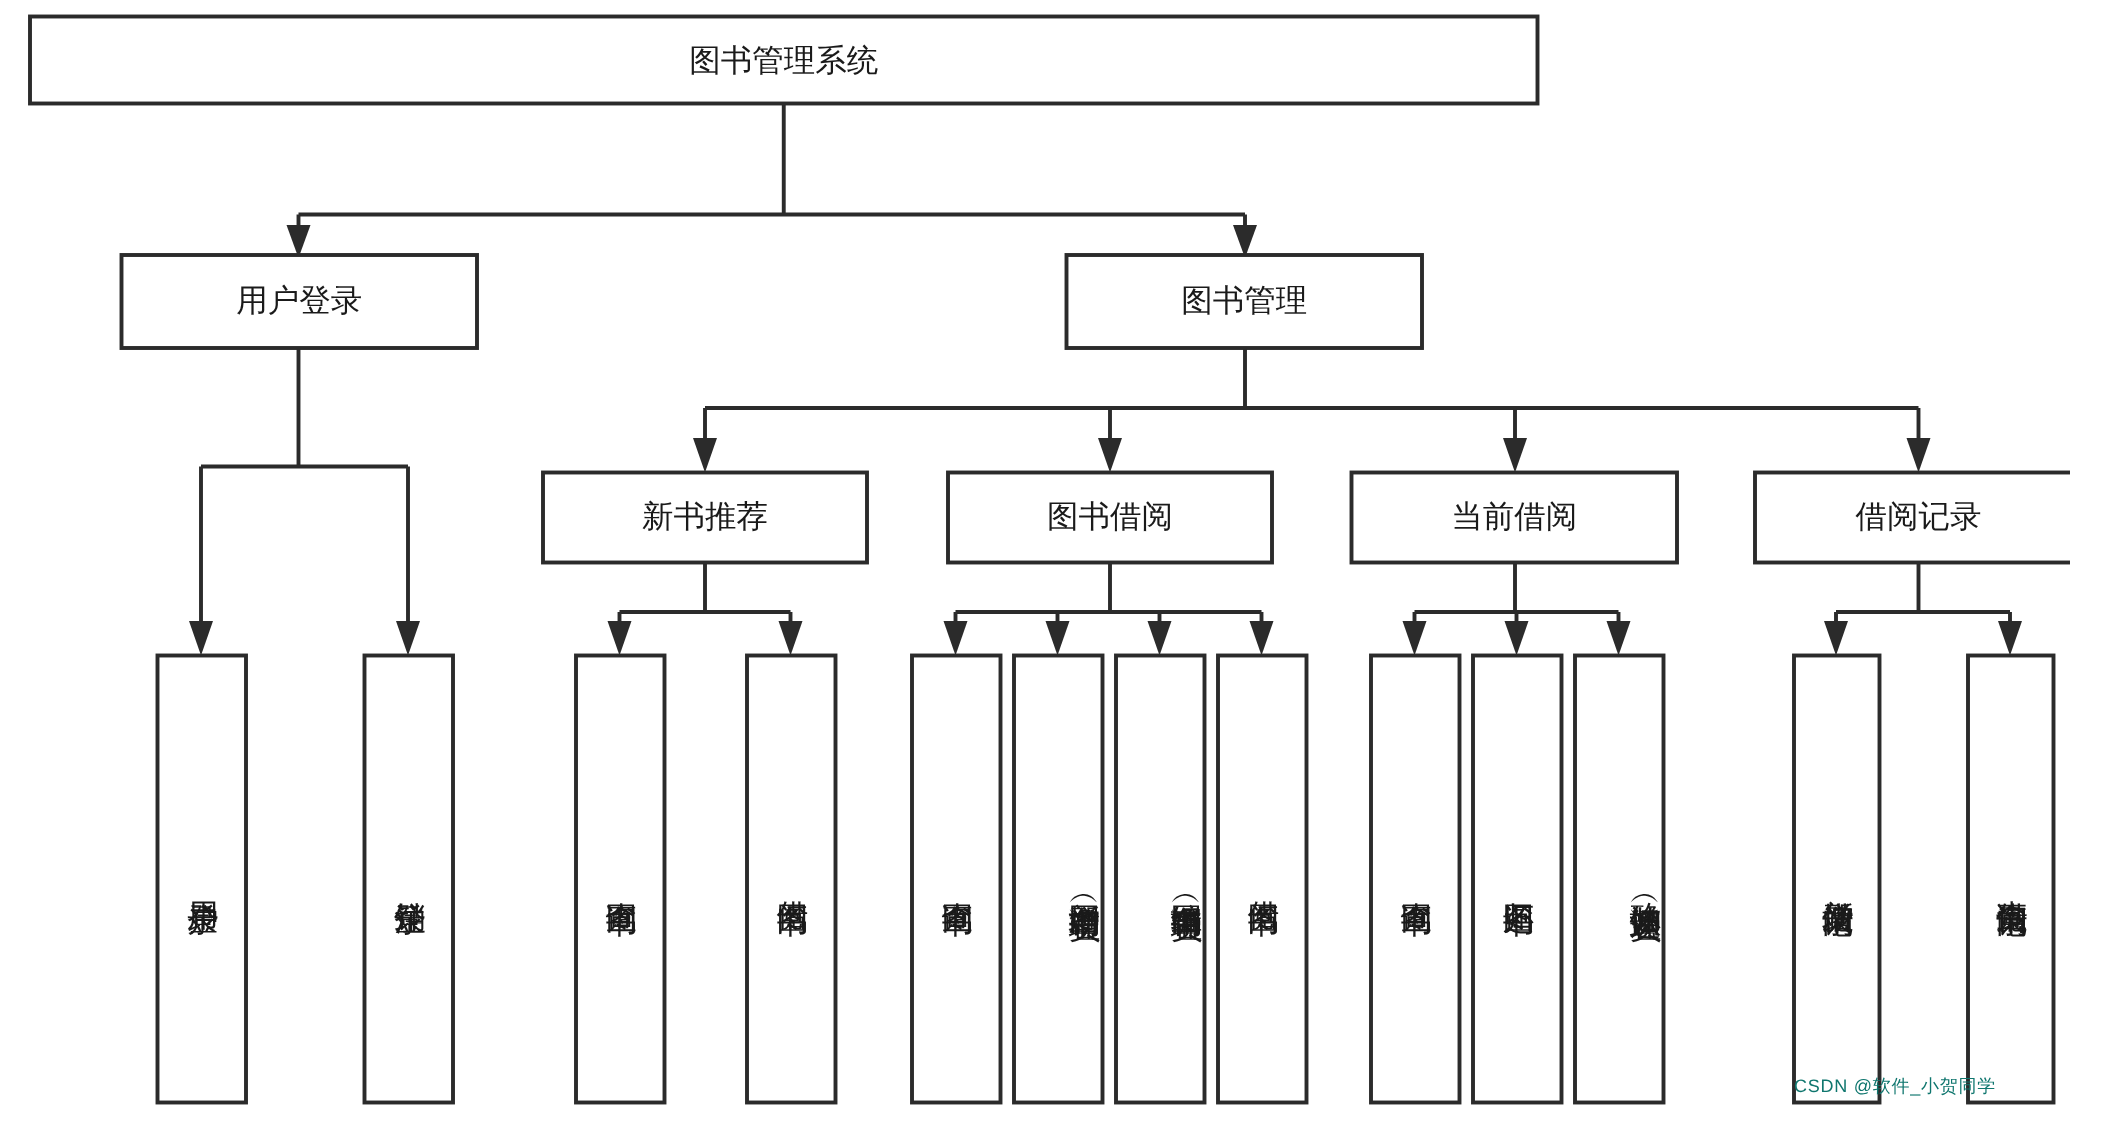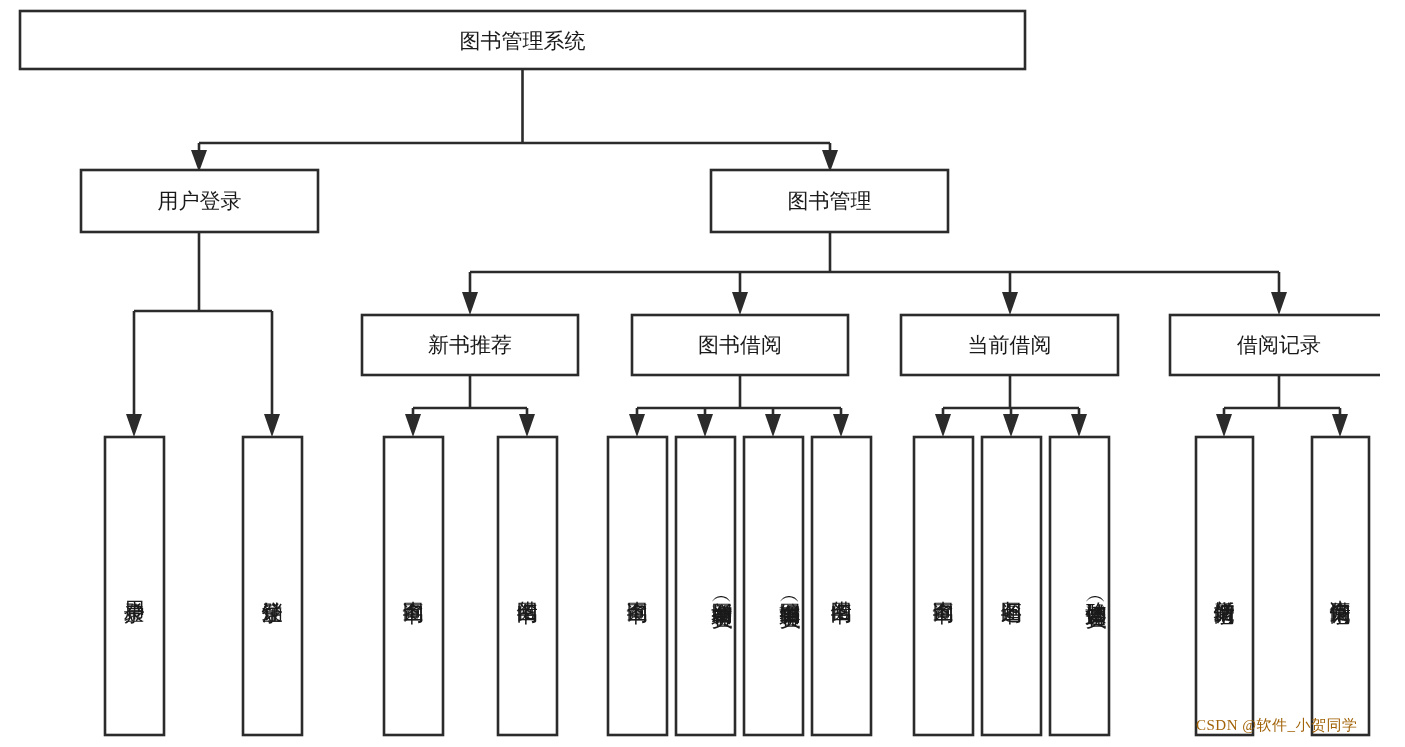--- a/index.html
+++ b/index.html
@@ -57,23 +57,23 @@
     letter-spacing: 1px;
     display: flex;
     align-items: center;
     justify-content: center;
     text-align: center;
     white-space: nowrap;
     pointer-events: none;
   }
   .watermark {
     position: absolute;
-    font-family: Liberation Serif, serif;
-    font-size: 15px;
-    color: #a16207;
+    font-family: Liberation Sans, sans-serif;
+    font-size: 12px;
+    color: #0f766e;
     white-space: nowrap;
     letter-spacing: 0.5px;
   }
 </style>
 </head>
 <body>
 
 <div id="diagram-root">
 
   <svg id="tree-svg" viewBox="0 0 1405 747">

